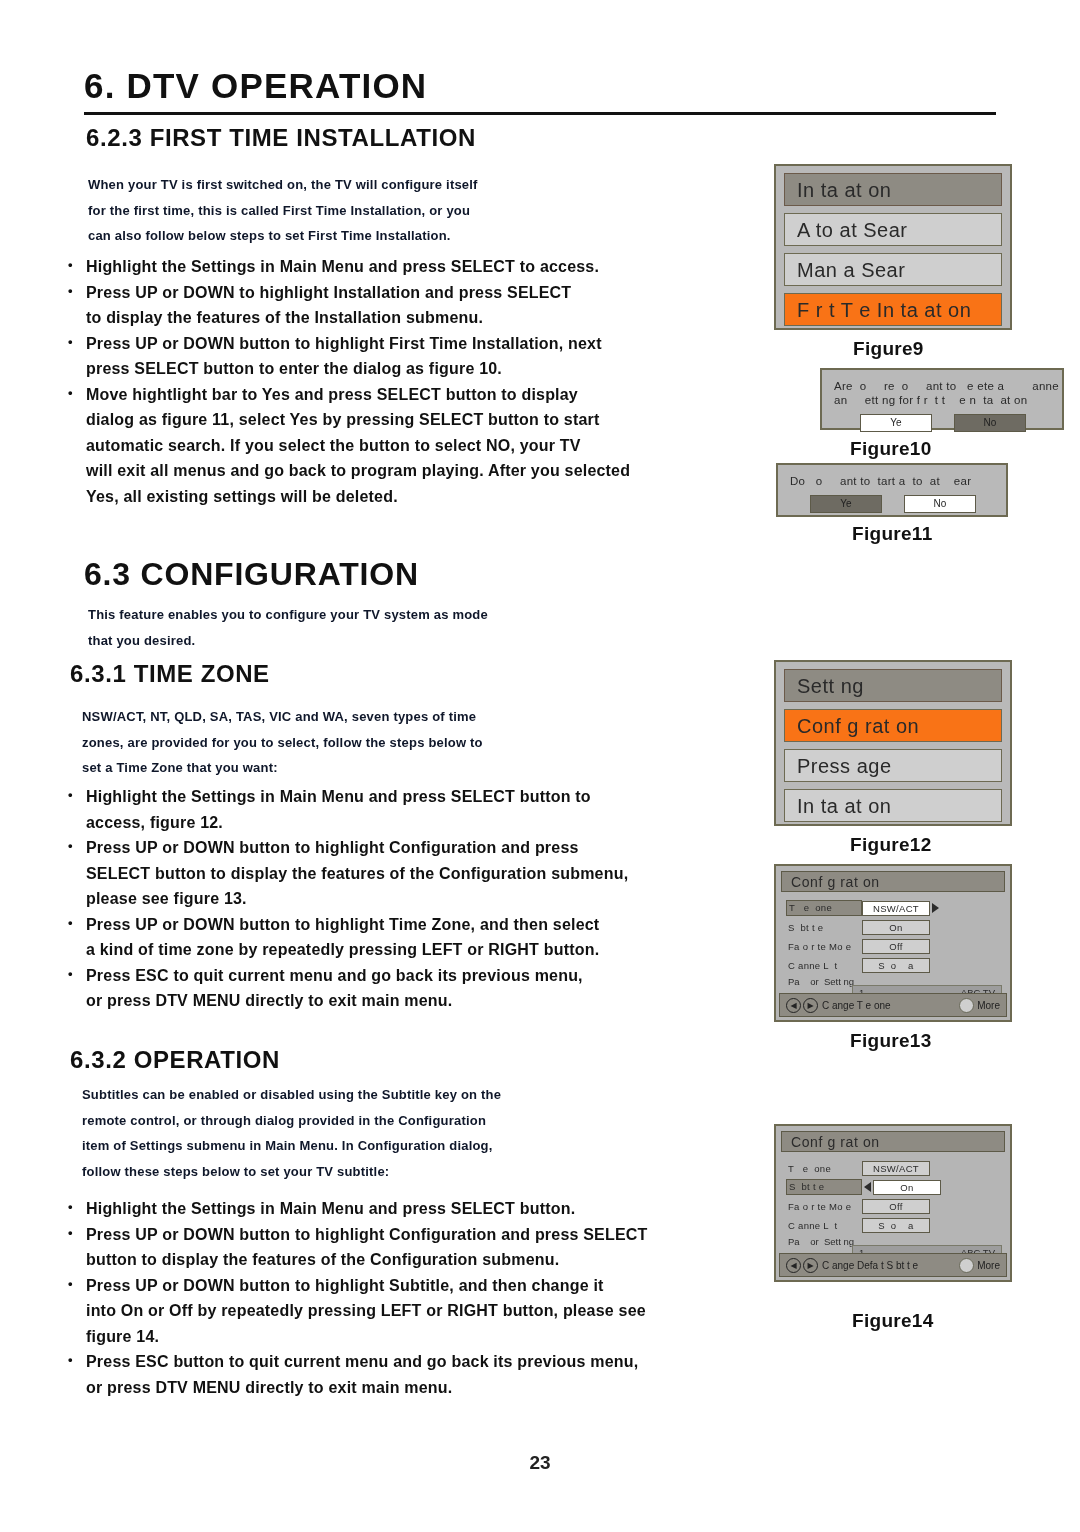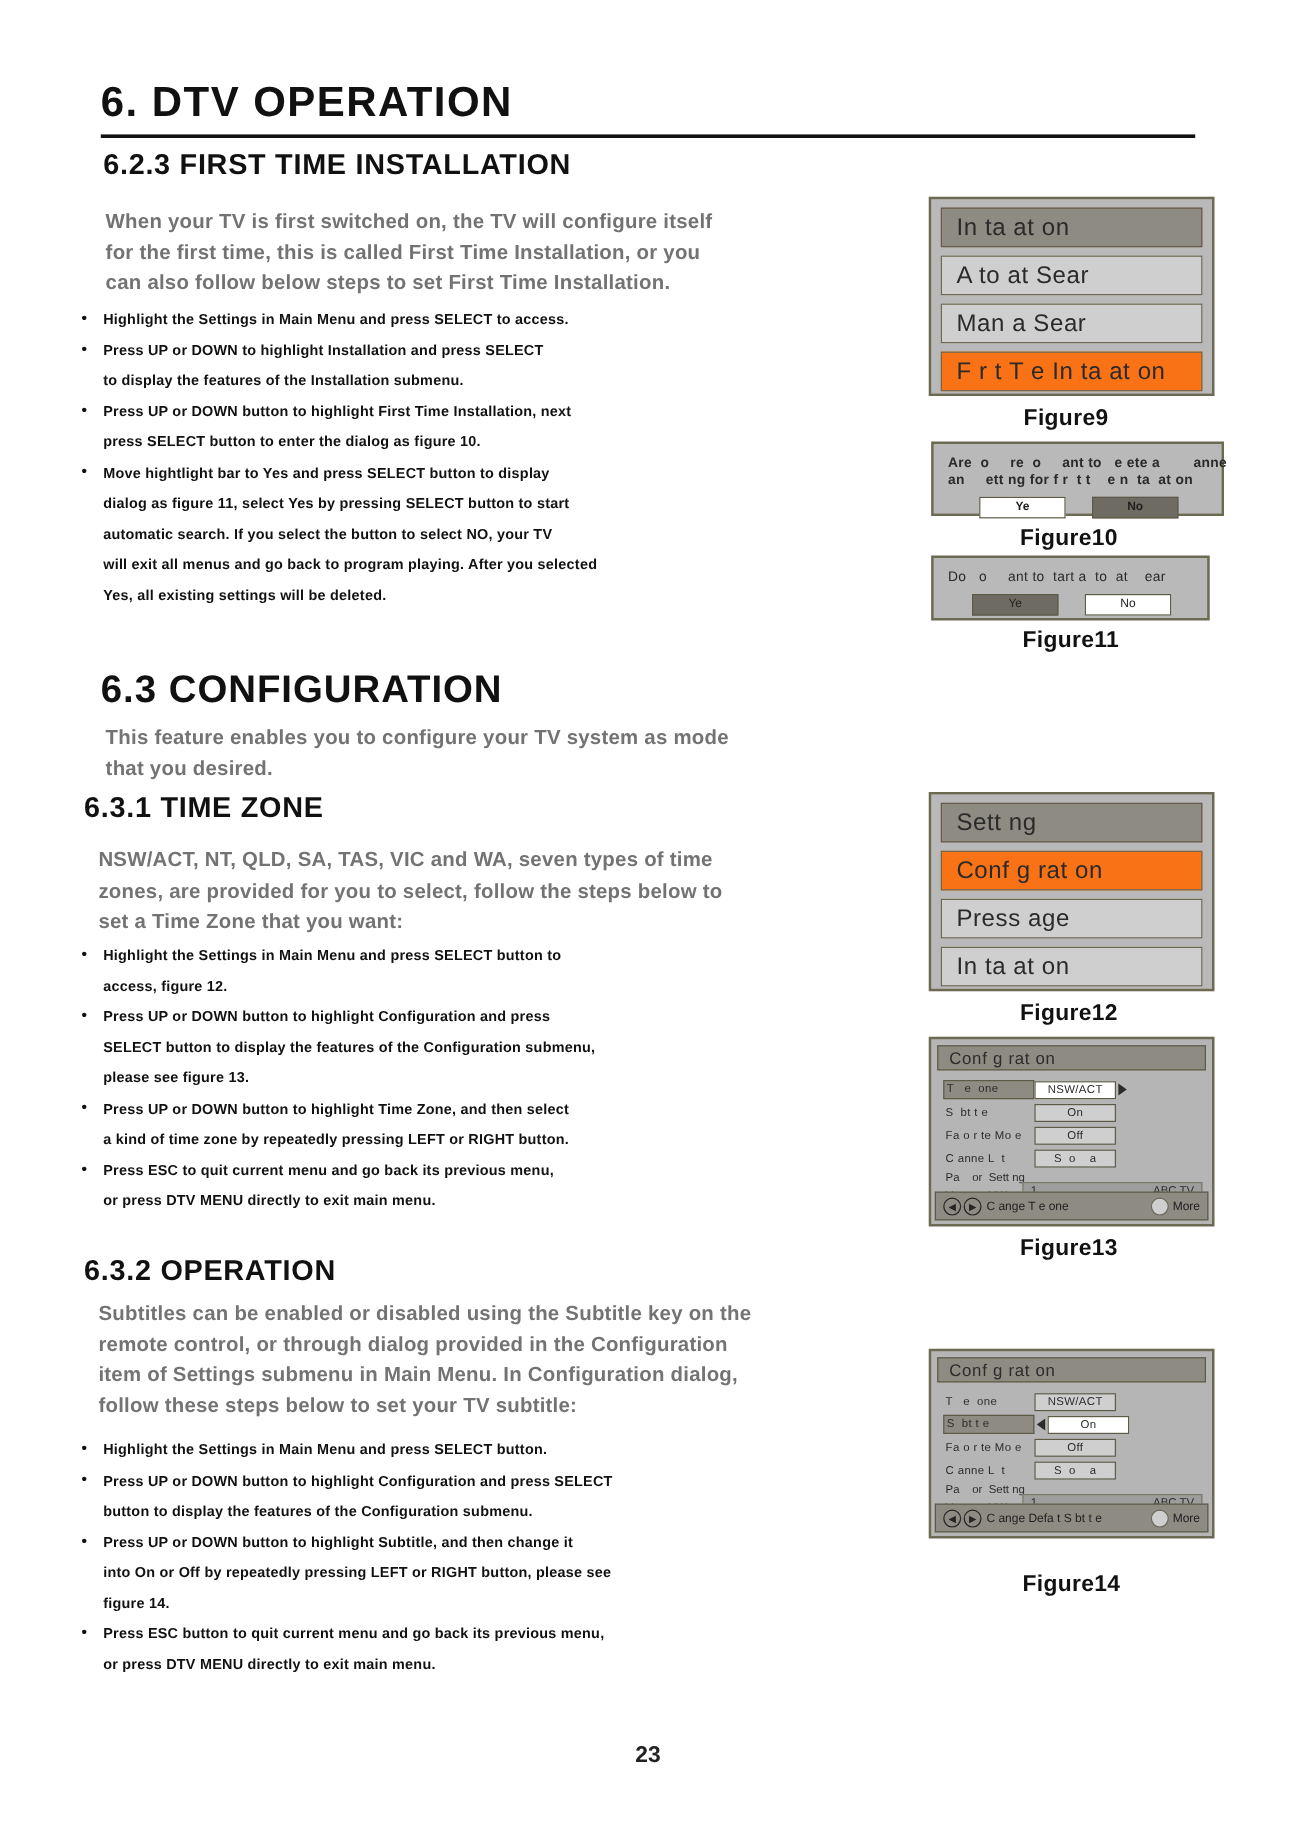--- a/index.html
+++ b/index.html
@@ -51,30 +51,30 @@
     color: #111;
   }
   .h-623 { left: 86px; top: 124px; font-size: 24px; letter-spacing: 0.6px; }
   .h-63  { left: 84px; top: 556px; font-size: 32px; letter-spacing: 0.8px; }
   .h-631 { left: 70px; top: 660px; font-size: 24px; letter-spacing: 0.6px; }
   .h-632 { left: 70px; top: 1046px; font-size: 24px; letter-spacing: 0.6px; }
 
   
   .para {
     position: absolute;
-    font-size: 17px;
+    font-size: 13px;
     font-weight: bold;
     line-height: 25.5px;
-    color: #737373;
+    color: #0f172a;
     letter-spacing: 0.2px;
     white-space: pre-wrap;
   }
   .bullets {
     position: absolute;
-    font-size: 12px;
+    font-size: 16px;
     font-weight: bold;
     line-height: 25.5px;
     color: #111;
     letter-spacing: 0.2px;
   }
   .bullets .li {
     position: relative;
     padding-left: 22px;
     margin-bottom: 0px;
     white-space: pre-wrap;
@@ -377,21 +377,21 @@
   </div>
 
   <div class="osd menu-box" style="left:774px; top:164px; width:238px; height:166px;">
     <div class="menu-row title">In ta at on</div>
     <div class="menu-row">A to at  Sear</div>
     <div class="menu-row">Man a Sear</div>
     <div class="menu-row sel">F r t T  e In ta at on</div>
   </div>
   <div class="fig-cap" style="left:853px; top:338px;">Figure9</div>
 
-  <div class="osd dlg" style="left:776px; top:368px; width:244px; height:62px;font-weight:bold;">
+  <div class="osd dlg" style="left:820px; top:368px; width:244px; height:62px;">
     <div class="dlg-text">Are  o     re  o     ant to   e ete a        anne</div>
     <div class="dlg-text">an     ett ng for f r  t t    e n  ta  at on</div>
     <div class="dlg-btns">
       <div class="dlg-btn">Ye</div>
       <div class="dlg-btn hl">No</div>
     </div>
   </div>
   <div class="fig-cap" style="left:850px; top:438px;">Figure10</div>
 
   <div class="osd dlg" style="left:776px; top:463px; width:232px; height:54px;">

